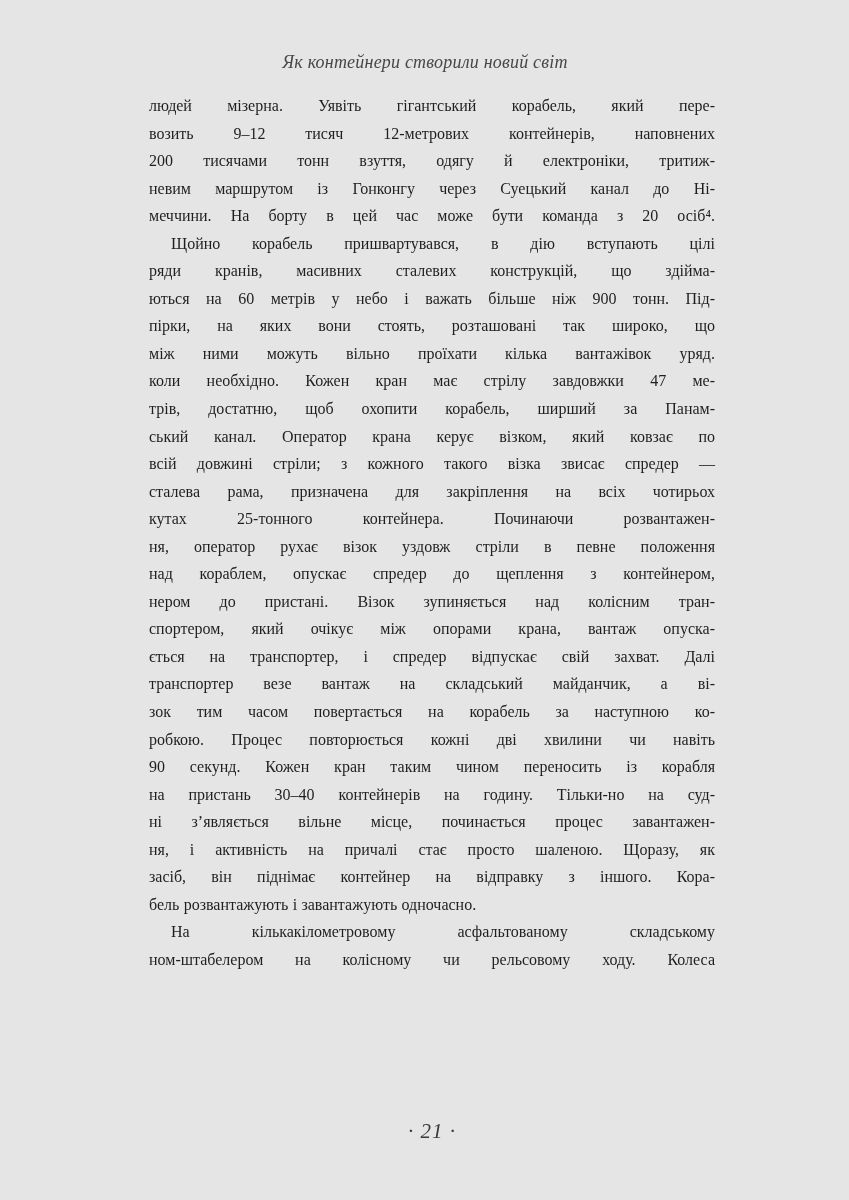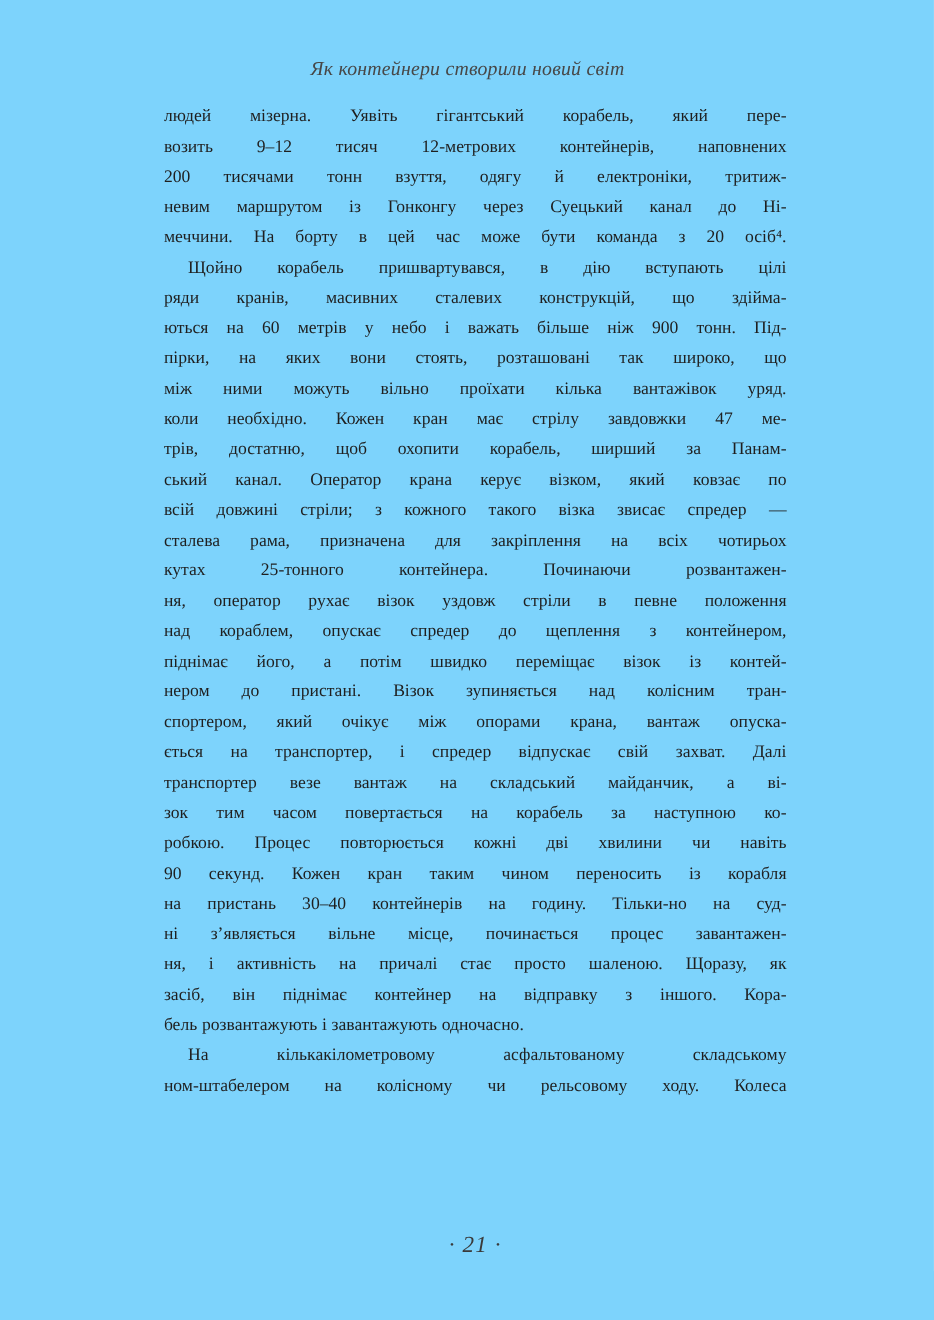--- a/index.html
+++ b/index.html
@@ -9,21 +9,21 @@
   body {
     width: 849px;
     height: 1200px;
     background: #f7f7f6;
     overflow: hidden;
   }
   .page {
     position: relative;
     width: 849px;
     height: 1200px;
-    background: #7dd3fc;
+    background: #e5e5e5;
     font-family: "Liberation Serif", "DejaVu Serif", serif;
     color: #1f1f1f;
   }
   .running-header {
     position: absolute;
     top: 52px;
     left: 142px;
     width: 566px;
     text-align: center;
     font-style: italic;
@@ -82,21 +82,20 @@
       <div class="line">пірки, на яких вони стоять, розташовані так широко, що</div>
       <div class="line">між ними можуть вільно проїхати кілька вантажівок уряд.</div>
       <div class="line">коли необхідно. Кожен кран має стрілу завдовжки 47 ме-</div>
       <div class="line">трів, достатню, щоб охопити корабель, ширший за Панам-</div>
       <div class="line">ський канал. Оператор крана керує візком, який ковзає по</div>
       <div class="line">всій довжині стріли; з кожного такого візка звисає спредер —</div>
       <div class="line">сталева рама, призначена для закріплення на всіх чотирьох</div>
       <div class="line">кутах 25-тонного контейнера. Починаючи розвантажен-</div>
       <div class="line">ня, оператор рухає візок уздовж стріли в певне положення</div>
       <div class="line">над кораблем, опускає спредер до щеплення з контейнером,</div>
-      <div class="line">піднімає його, а потім швидко переміщає візок із контей-</div>
       <div class="line">нером до пристані. Візок зупиняється над колісним тран-</div>
       <div class="line">спортером, який очікує між опорами крана, вантаж опуска-</div>
       <div class="line">ється на транспортер, і спредер відпускає свій захват. Далі</div>
       <div class="line">транспортер везе вантаж на складський майданчик, а ві-</div>
       <div class="line">зок тим часом повертається на корабель за наступною ко-</div>
       <div class="line">робкою. Процес повторюється кожні дві хвилини чи навіть</div>
       <div class="line">90 секунд. Кожен кран таким чином переносить із корабля</div>
       <div class="line">на пристань 30–40 контейнерів на годину. Тільки-но на суд-</div>
       <div class="line">ні з’являється вільне місце, починається процес завантажен-</div>
       <div class="line">ня, і активність на причалі стає просто шаленою. Щоразу, як</div>

